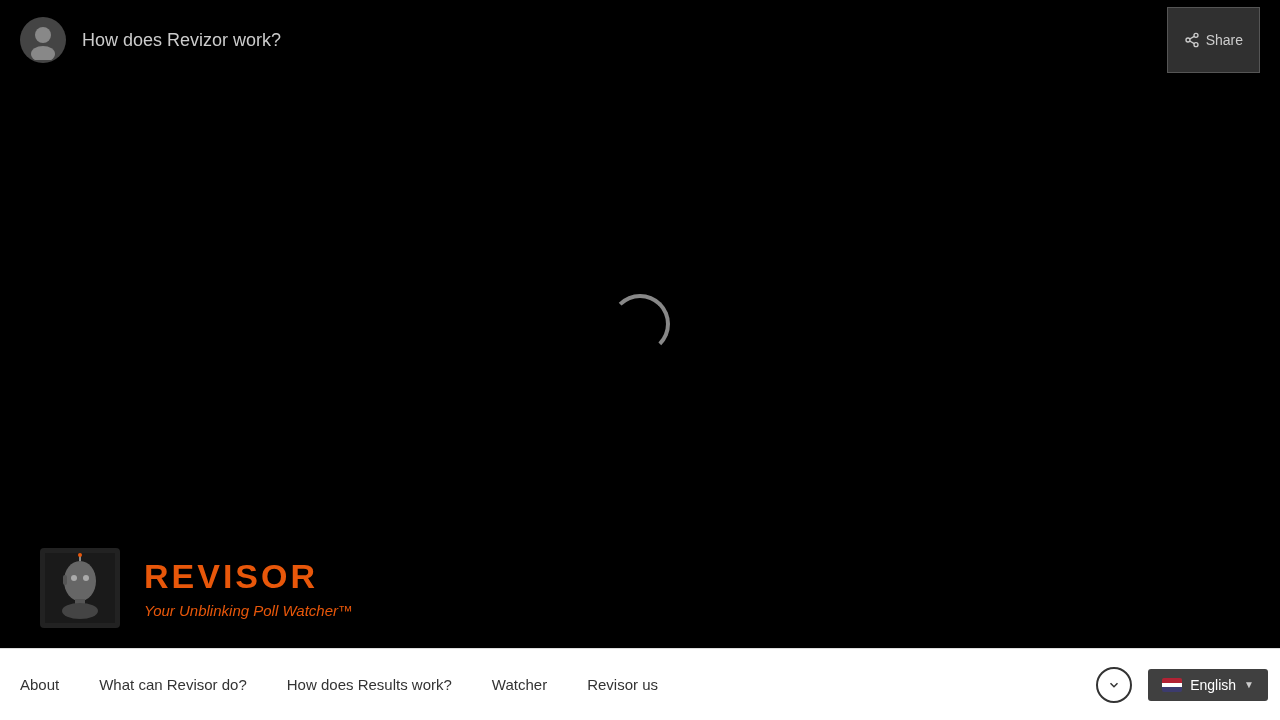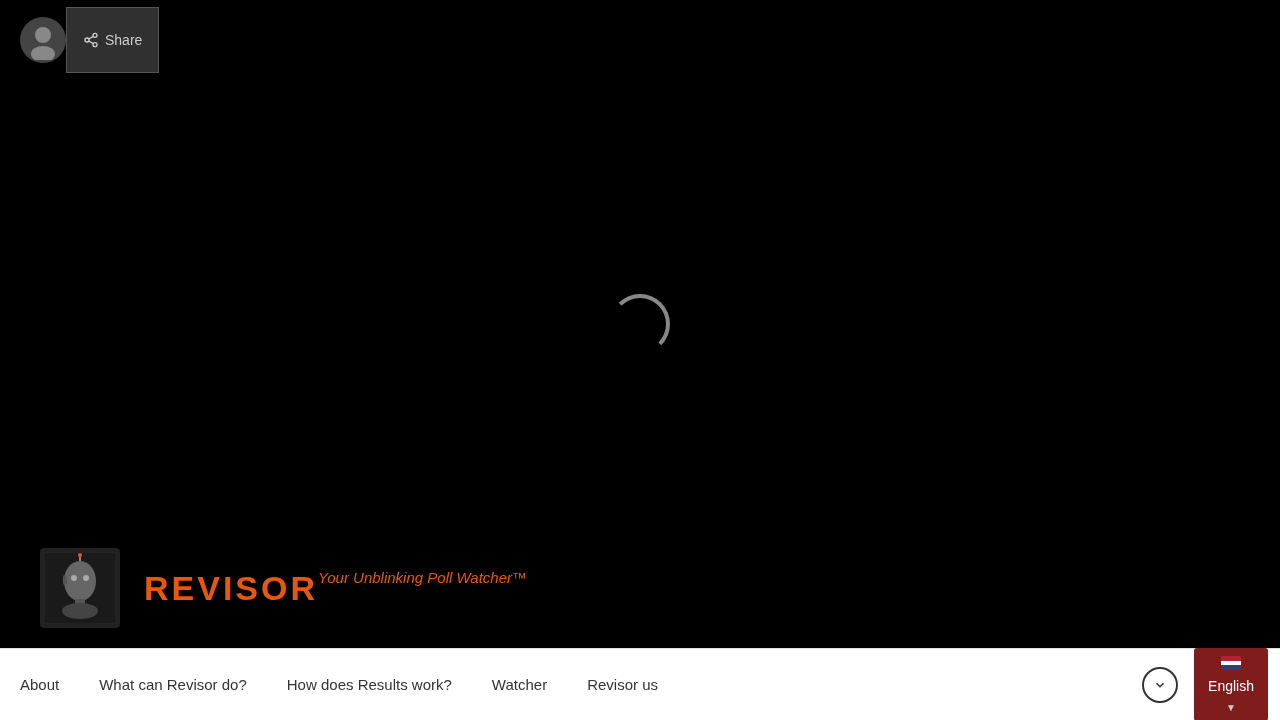--- a/index.html
+++ b/index.html
@@ -121,20 +121,22 @@
       justify-content: center;
     }
 
     #logo-image svg {
       width: 70px;
       height: 70px;
     }
 
     #brand-text {
       display: flex;
+      flex-direction: column;
+      gap: 6px;
       text-decoration: underline;
     }
 
     #brand-name {
       color: #e8570a;
       font-size: 34px;
       font-weight: 900;
       letter-spacing: 3px;
       font-family: Arial, sans-serif;
     }
@@ -185,31 +187,30 @@
       display: flex;
       align-items: center;
       justify-content: center;
       cursor: pointer;
       color: #333;
       font-size: 16px;
       margin-right: 16px;
     }
 
     #lang-selector {
-      background: #7f1d1d;
+      background: #404040;
       color: #fff;
       border: none;
       padding: 8px 14px;
       cursor: pointer;
       display: flex;
       align-items: center;
       gap: 8px;
       font-size: 14px;
       border-radius: 3px;
-      flex-direction: column;
     }
 
     #lang-flag {
       width: 20px;
       height: 14px;
       background: linear-gradient(to bottom, #b22234 0%, #b22234 33%, #fff 33%, #fff 66%, #3c3b6e 66%, #3c3b6e 100%);
       border-radius: 2px;
       flex-shrink: 0;
     }
 
@@ -221,20 +222,21 @@
 </head>
 <body>
 
 <div id="top-bar">
   <div id="avatar">
     <svg viewBox="0 0 40 40" xmlns="http://www.w3.org/2000/svg">
       <circle cx="20" cy="15" r="8" fill="#888"></circle>
       <ellipse cx="20" cy="34" rx="12" ry="8" fill="#888"></ellipse>
     </svg>
   </div>
+  <span id="video-title">How does Revizor work?</span>
   <button id="share-button">
     <svg width="16" height="16" viewBox="0 0 24 24" fill="none" stroke="#ccc" stroke-width="2">
       <circle cx="18" cy="5" r="3"></circle>
       <circle cx="6" cy="12" r="3"></circle>
       <circle cx="18" cy="19" r="3"></circle>
       <line x1="8.59" y1="13.51" x2="15.42" y2="17.49"></line>
       <line x1="15.41" y1="6.51" x2="8.59" y2="10.49"></line>
     </svg>
     <span>Share</span>
   </button>

